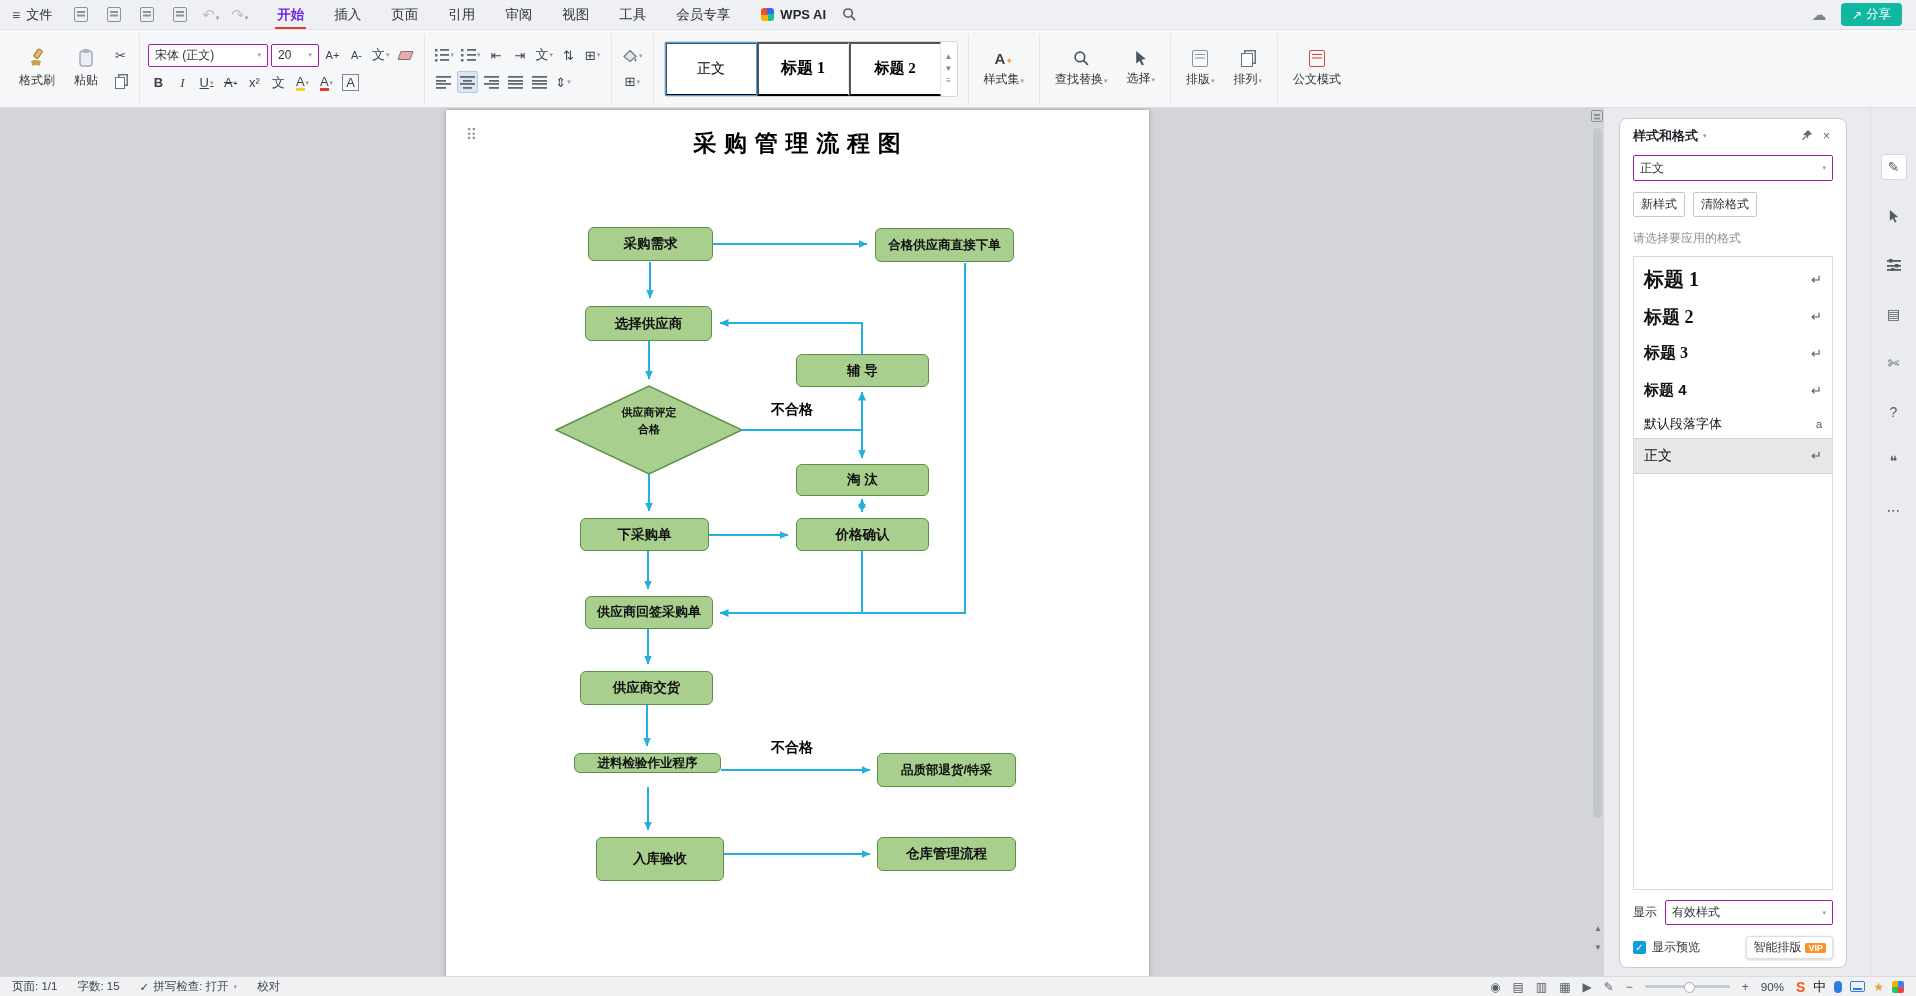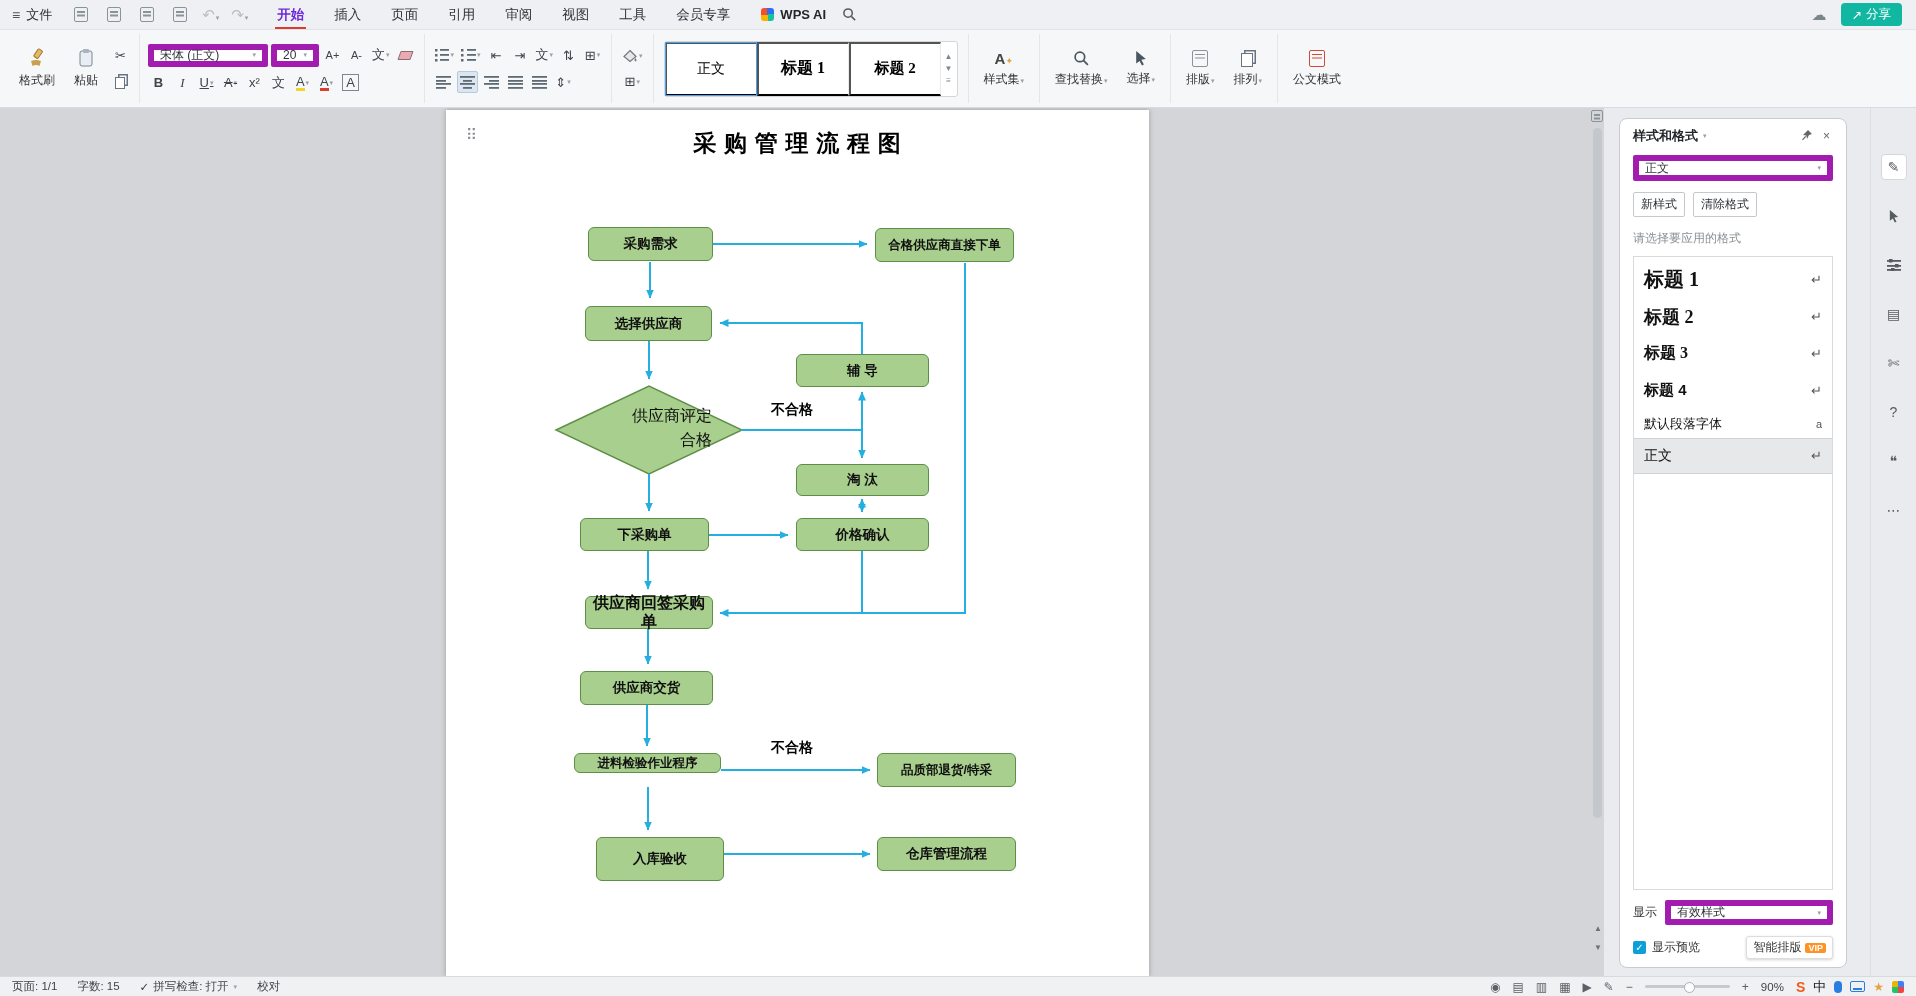--- a/index.html
+++ b/index.html
@@ -29,21 +29,21 @@
 .sharebtn{display:flex;align-items:center;gap:4px;background:#12b7a1;color:#fff;font-size:12.5px;padding:3px 11px;border-radius:4px;border:none}
 
 
 #toolbar{position:absolute;top:30px;left:0;width:1916px;height:78px;background:#f6f7f9;border-bottom:1px solid #d9dbde;display:flex;align-items:stretch;padding:4px 4px;z-index:30}
 .tg{display:flex;align-items:center;padding:0 8px;border-right:1px solid #e4e6e8;gap:5px}
 .bigbtn{display:flex;flex-direction:column;align-items:center;justify-content:center;gap:4px;padding:2px 7px;font-size:12px;color:#333;background:none;border:none}
 .rows{display:flex;flex-direction:column;justify-content:center;gap:5px}
 .row{display:flex;align-items:center;gap:3px}
 .mini{min-width:21px;height:22px;display:inline-flex;align-items:center;justify-content:center;background:none;border:none;color:#3e444a;font-size:13px;padding:0 2px}
 .mini.sel{background:#dce6f2;border:1px solid #b9c9dc;border-radius:2px}
-.dd{display:flex;align-items:center;justify-content:space-between;background:#fff;border:6px solid #a21caf;border-radius:2px;height:23px;padding:0 6px;font-size:12px;color:#2e3238}
+.dd{display:flex;align-items:center;justify-content:space-between;background:#fff;border:1px solid #a21caf;border-radius:2px;height:23px;padding:0 6px;font-size:12px;color:#2e3238}
 .coli{display:flex;flex-direction:column;gap:4px;justify-content:center}
 .uA{border-bottom:3px solid #e03c2d;line-height:1}
 .hA{border-bottom:3px solid #f5d327;line-height:1}
 .bA{border:1px solid #80868c;padding:0 3px;line-height:1.2}
 .i-eraser{display:inline-block;width:13px;height:9px;background:#e9aab2;border:1px solid #8d6b70;transform:skewX(-20deg);border-radius:1px}
 .gl{display:inline-block;width:15px;height:14px;background-repeat:no-repeat;background-image:linear-gradient(#5f6a73,#5f6a73),linear-gradient(#5f6a73,#5f6a73),linear-gradient(#5f6a73,#5f6a73),linear-gradient(#5f6a73,#5f6a73)}
 .g-left{background-size:15px 1.8px,10px 1.8px,15px 1.8px,10px 1.8px;background-position:0 1px,0 4.7px,0 8.4px,0 12.1px}
 .g-center{background-size:15px 1.8px,9px 1.8px,15px 1.8px,9px 1.8px;background-position:0 1px,3px 4.7px,0 8.4px,3px 12.1px}
 .g-right{background-size:15px 1.8px,10px 1.8px,15px 1.8px,10px 1.8px;background-position:0 1px,5px 4.7px,0 8.4px,5px 12.1px}
 .g-just{background-size:15px 1.8px,15px 1.8px,15px 1.8px,15px 1.8px;background-position:0 1px,0 4.7px,0 8.4px,0 12.1px}
@@ -54,21 +54,21 @@
 .gcell.sel{outline:1.5px solid #4d9fe8;outline-offset:-1.5px}
 .gcol{display:flex;flex-direction:column;justify-content:center;align-items:center;padding:0 4px;gap:3px;color:#7d858d;font-size:8px}
 .gcol button{background:none;border:none;font-size:8px;color:#7d858d}
 
 
 #page{position:absolute;left:446px;top:110px;width:703px;height:867px;background:#fff;box-shadow:0 0 5px rgba(0,0,0,.28);z-index:5}
 .doctitle{position:absolute;left:0;right:0;top:18px;text-align:center;font-family:"Liberation Serif","DejaVu Serif",serif;font-weight:bold;font-size:23px;letter-spacing:1px;color:#000}
 .draghandle{position:absolute;left:20px;top:16px;color:#8a9096;font-size:15px}
 .fcsvg{position:absolute;left:0;top:0}
 .fcn{position:absolute;background:#a8cf8e;border:1.4px solid #5e8f46;border-radius:6px;display:flex;align-items:center;justify-content:center;font-weight:bold;font-size:13.5px;color:#101010;text-align:center;line-height:1.15}
-.fcd{position:absolute;left:140px;top:294px;width:126px;font-weight:normal;font-size:16px;text-align:right;line-height:1.5;color:#101010}
+.fcd{position:absolute;left:140px;top:294px;width:126px;font-weight:bold;font-size:11px;text-align:center;line-height:1.5;color:#101010}
 .faillbl{position:absolute;width:60px;text-align:center;font-weight:bold;font-size:14px;color:#000}
 
 
 #rightzone{position:absolute;left:1604px;top:108px;width:266px;height:869px;background:#e9ebee;z-index:4}
 #vscroll{position:absolute;left:1593px;top:128px;width:9px;height:690px;background:#c4c7cb;border-radius:5px;z-index:6}
 #ruler-toggle{position:absolute;left:1591px;top:110px;z-index:6}
 #pagenav{position:absolute;left:1591px;top:924px;width:14px;display:flex;flex-direction:column;gap:10px;align-items:center;z-index:6;color:#6a7075;font-size:8px}
 #pagenav button{background:none;border:none;color:#6a7075;font-size:8px}
 #panel{position:absolute;left:1619px;top:118px;width:228px;height:850px;background:#fff;border:1px solid #c9cbcf;border-radius:8px;z-index:10;display:flex;flex-direction:column;padding:8px 13px}
 .phead{display:flex;align-items:center;gap:4px}
@@ -413,21 +413,21 @@
   <div class="fcn" style="left:429px;top:118px;width:139px;height:34px;font-size:12.5px">合格供应商直接下单</div>
   <div class="fcn" style="left:139px;top:196px;width:127px;height:35px">选择供应商</div>
   <div class="fcn" style="left:350px;top:244px;width:133px;height:33px">辅 导</div>
   <div class="fcd">
     <span style="display:block">供应商评定</span>
     <span style="display:block">合格</span>
   </div>
   <div class="fcn" style="left:350px;top:354px;width:133px;height:32px">淘 汰</div>
   <div class="fcn" style="left:134px;top:408px;width:129px;height:33px">下采购单</div>
   <div class="fcn" style="left:350px;top:408px;width:133px;height:33px">价格确认</div>
-  <div class="fcn" style="left:139px;top:486px;width:128px;height:33px;font-size:16px">供应商回签采购单</div>
+  <div class="fcn" style="left:139px;top:486px;width:128px;height:33px;font-size:13px">供应商回签采购单</div>
   <div class="fcn" style="left:134px;top:561px;width:133px;height:34px">供应商交货</div>
   <div class="fcn" style="left:128px;top:643px;width:147px;height:20px;font-size:12.5px">进料检验作业程序</div>
   <div class="fcn" style="left:431px;top:643px;width:139px;height:34px;font-size:12.5px">品质部退货/特采</div>
   <div class="fcn" style="left:150px;top:727px;width:128px;height:44px">入库验收</div>
   <div class="fcn" style="left:431px;top:727px;width:139px;height:34px">仓库管理流程</div>
 
   <div class="faillbl" style="left:316px;top:291px">不合格</div>
   <div class="faillbl" style="left:316px;top:629px">不合格</div>
 </div>
 

